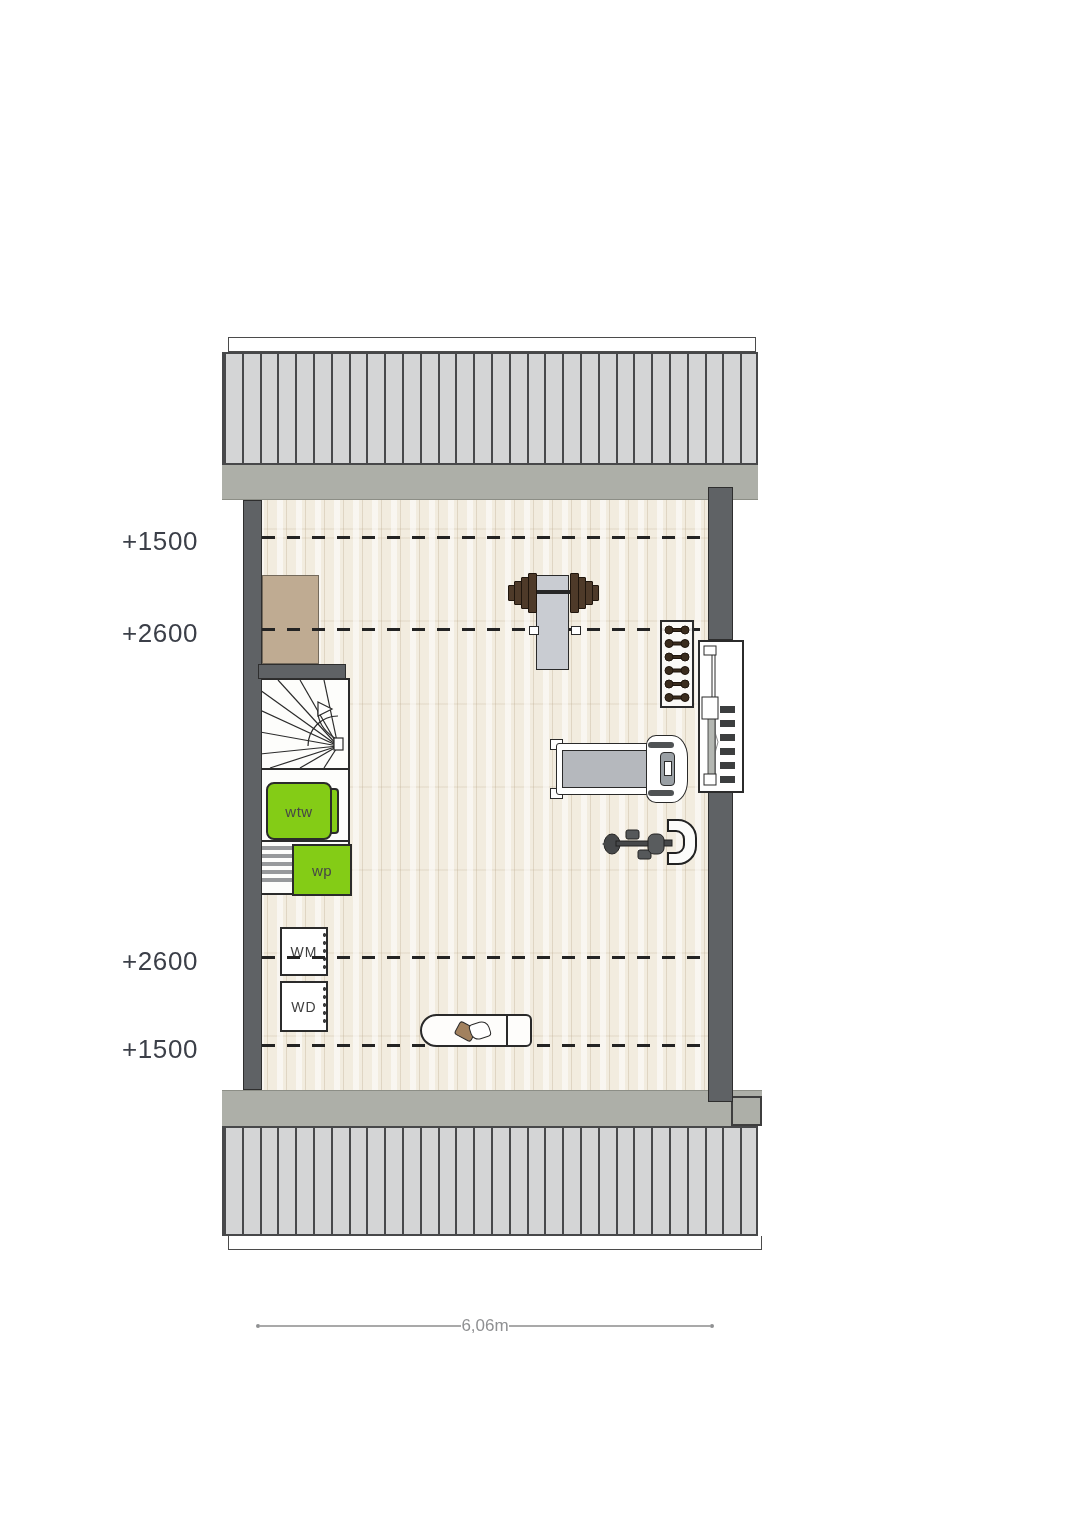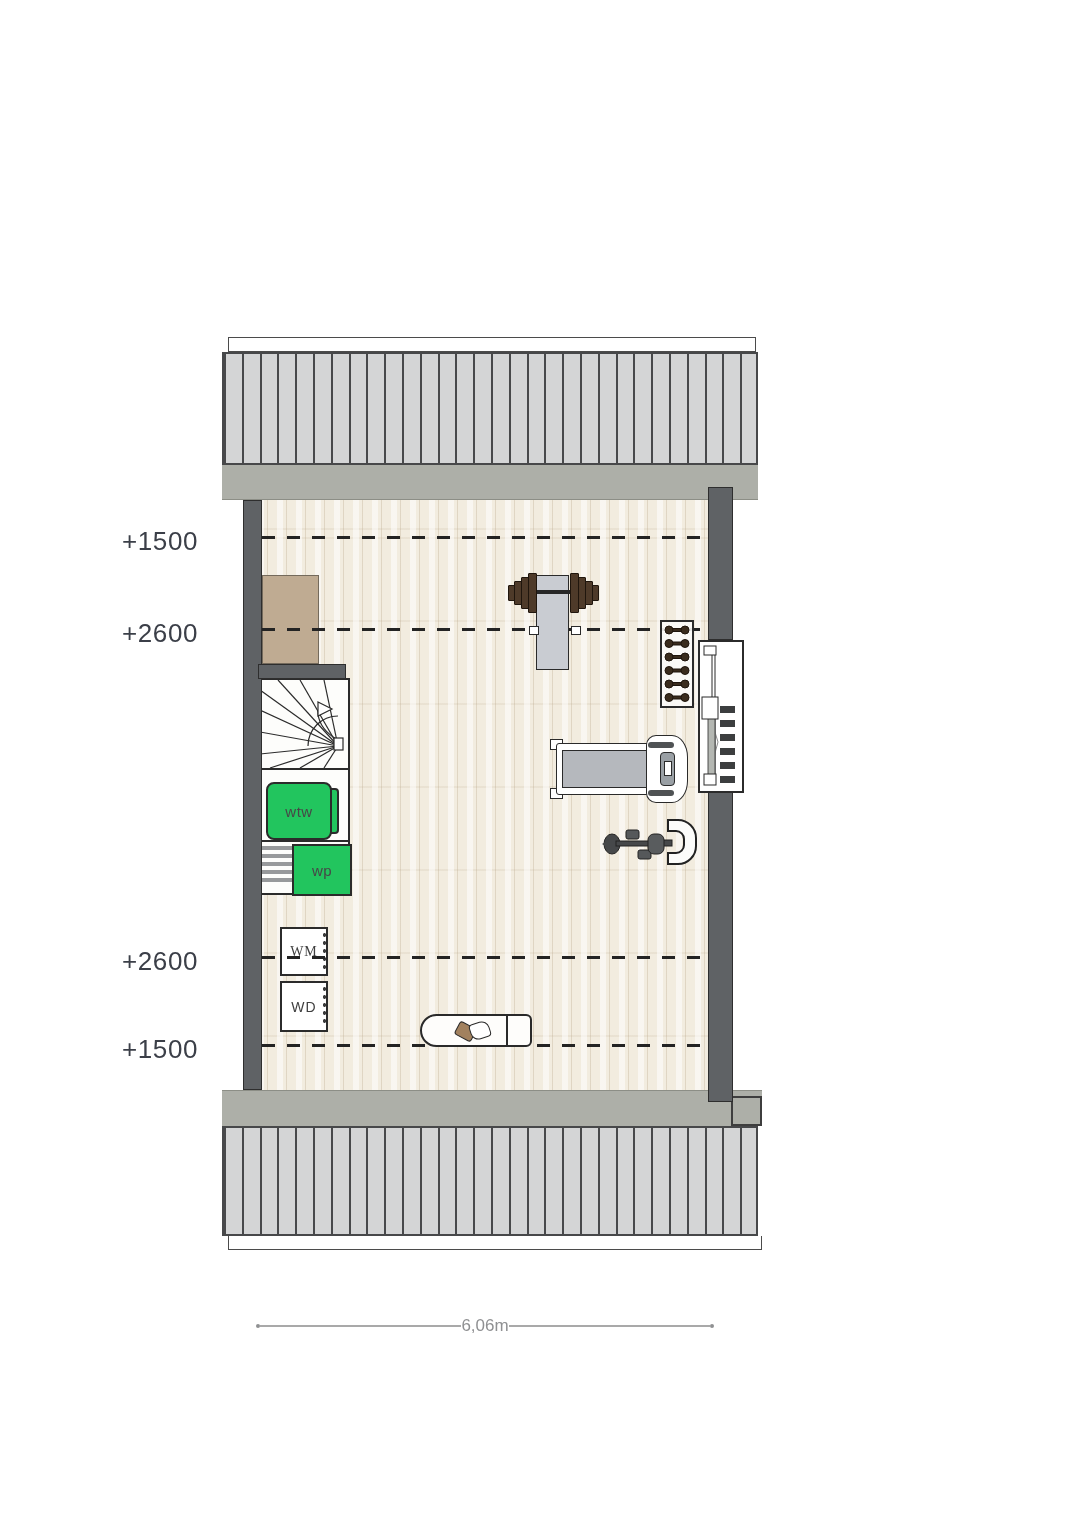--- a/index.html
+++ b/index.html
@@ -34,21 +34,21 @@
   
   .dash{
     height:3px;left:262px;width:446px;z-index:2;
     background:repeating-linear-gradient(90deg,#232323 0 13px,rgba(0,0,0,0) 13px 25px);
   }
 
   
   .enclosure{left:258px;top:678px;width:92px;height:217px;background:#fdfdfb;border:2px solid #2b2b2b;z-index:3;}
   .divider{position:absolute;left:0;right:0;height:2px;background:#2b2b2b;}
   .unitbox{
-    position:absolute;background:#22c55e;border:2px solid #2b2b2b;
+    position:absolute;background:#84cc16;border:2px solid #2b2b2b;
     display:flex;align-items:center;justify-content:center;
     color:#474747;font-size:15px;letter-spacing:0.5px;
   }
   .pipe{position:absolute;left:0;width:88px;height:3.5px;background:#97999b;}
 
   
   .appliance{
     position:absolute;width:44px;height:45px;background:#ffffff;border:2px solid #2b2b2b;z-index:1;
     display:flex;align-items:center;justify-content:center;
     color:#3f3f3f;font-size:14px;letter-spacing:1px;
@@ -99,21 +99,21 @@
 
   <div class="abs band" style="left:222px;top:1090px;width:540px;height:36px;border-top:1px solid #8c8e86;"></div>
   <div class="abs band" style="left:731px;top:1096px;width:31px;height:30px;border:2px solid #3e3e3e;"></div>
   <div class="abs stripes" style="left:222px;top:1126px;width:536px;height:110px;"></div>
   <div class="abs ridge" style="left:228px;top:1236px;width:534px;height:14px;border-top:none;"></div>
 
   <div class="abs floor"></div>
 
   <div class="abs closet"></div>
 
-  <div class="appliance" style="left:280px;top:927px;font-family:Liberation Serif, serif;">
+  <div class="appliance" style="left:280px;top:927px;">
     <span>WM</span>
     <span class="knobs"></span>
   </div>
   <div class="appliance" style="left:280px;top:981px;height:47px;align-items:center;">
     <span>WD</span>
     <span class="knobs"></span>
   </div>
 
   <div class="abs dash" style="top:536px;"></div>
   <div class="abs dash" style="top:628px;"></div>

